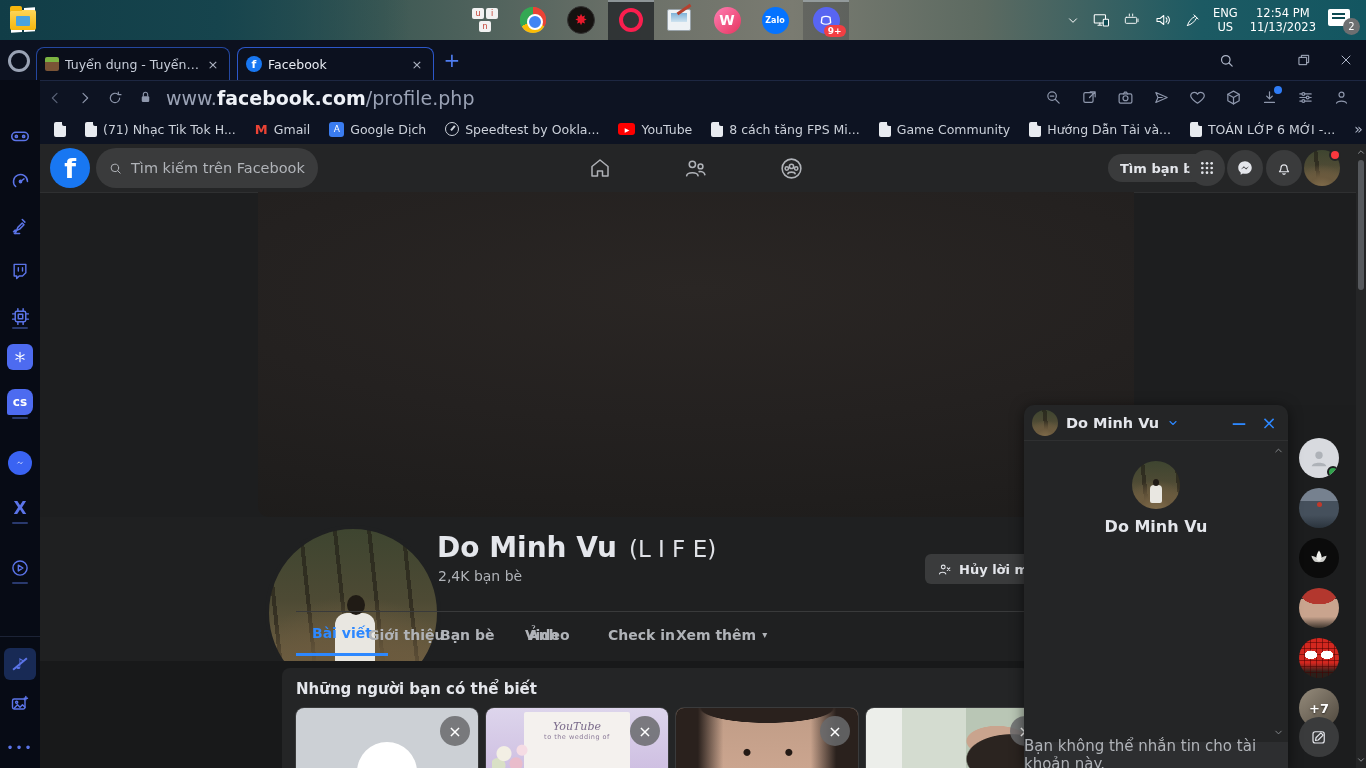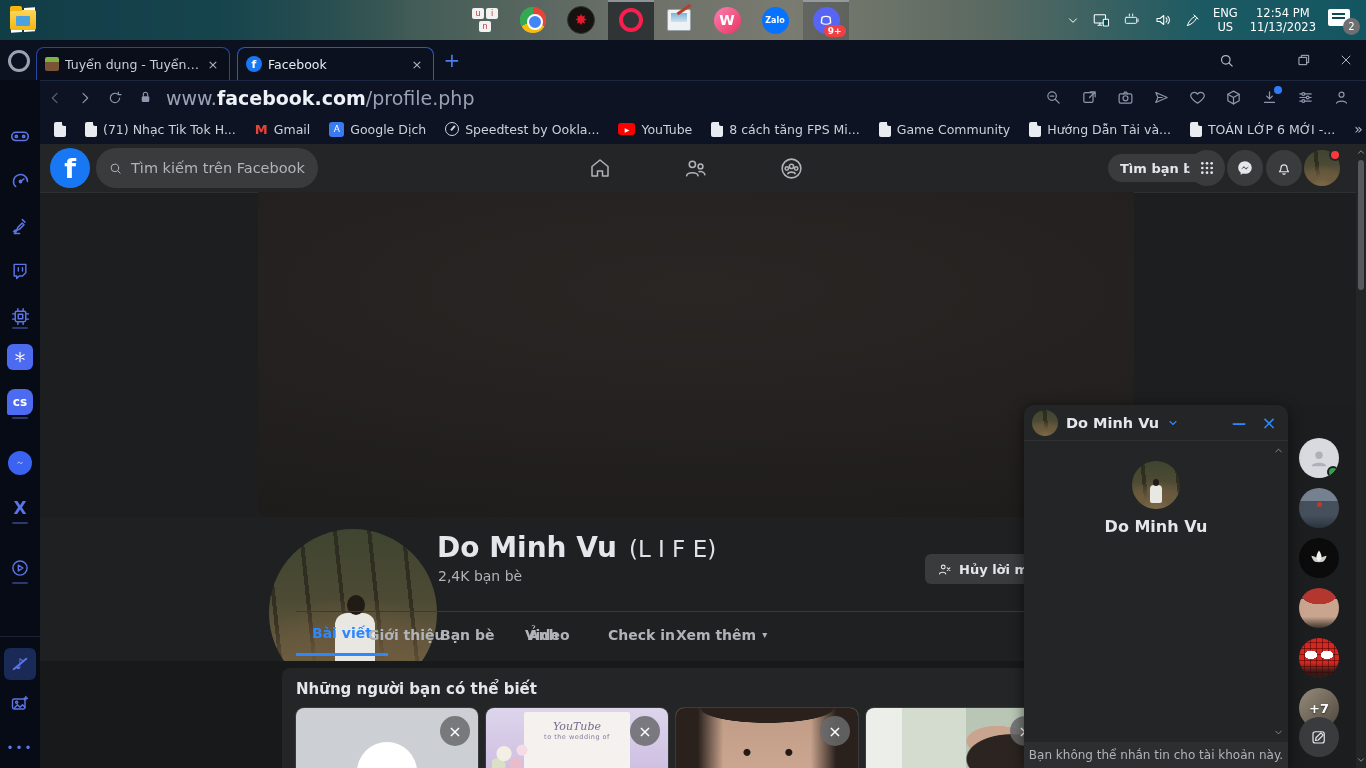--- a/index.html
+++ b/index.html
@@ -146,21 +146,21 @@
   
   .chat{left:1024px;top:405px;width:264px;height:363px;background:#242526;border-radius:10px 10px 0 0;box-shadow:0 2px 14px rgba(0,0,0,.55);z-index:6}
   .chat-h{position:absolute;left:0;top:0;width:100%;height:36px;display:flex;align-items:center;padding:0 8px;gap:8px;border-bottom:1px solid #2f3031}
   .chat-ava{width:26px;height:26px;border-radius:50%;overflow:hidden;position:relative;flex:none}
   .chat-name{color:#e4e6eb;font-size:14.5px;font-weight:bold}
   .chat-blue{color:#2d88ff}
   .chat-min{margin-left:auto;color:#2d88ff;font-weight:bold;font-size:14px;width:22px;text-align:center}
   .chat-x{color:#2d88ff;font-size:18px;width:22px;text-align:center}
   .chat-body-ava{position:absolute;left:108px;top:56px;width:48px;height:48px;border-radius:50%;overflow:hidden}
   .chat-body-name{position:absolute;left:0;top:112px;width:100%;text-align:center;color:#e4e6eb;font-size:16px;font-weight:bold}
-  .chat-notice{position:absolute;left:0;bottom:0;width:100%;height:26px;background:#2d2e30;color:#b0b3b8;font-size:12px;display:flex;align-items:center;justify-content:center}
+  .chat-notice{position:absolute;left:0;bottom:0;width:100%;height:26px;background:#2d2e30;color:#b0b3b8;font-size:15px;display:flex;align-items:center;justify-content:center}
   .chat-scroll{position:absolute;right:3px;top:40px;bottom:30px;width:12px;color:#8a8d91}
   .chat-scroll svg{position:absolute;left:0}
 
   
   .rail{left:1288px;top:405px;width:68px;height:363px;background:#1c1d1e;z-index:5}
   .rava{position:absolute;left:11px;width:40px;height:40px;border-radius:50%;overflow:hidden}
   .rava .ol{position:absolute;inset:0;display:flex;align-items:center;justify-content:center}
   .greendot{position:absolute;right:0;bottom:0;width:12px;height:12px;border-radius:50%;background:#31a24c;border:2px solid #1c1d1e}
   .av-default{background:#d8dadf;color:#9aa0a6}
   .av-stadium{background:linear-gradient(180deg,#76818f 0 32%,#45505c 32% 68%,#2b343d 100%)}

